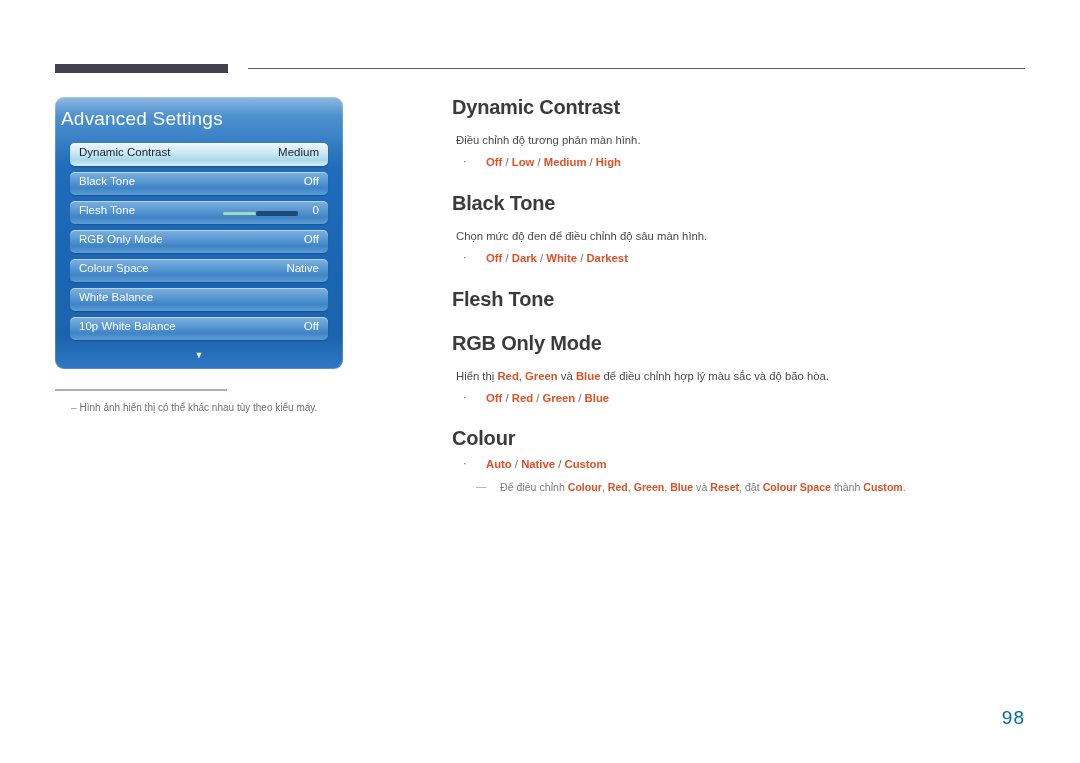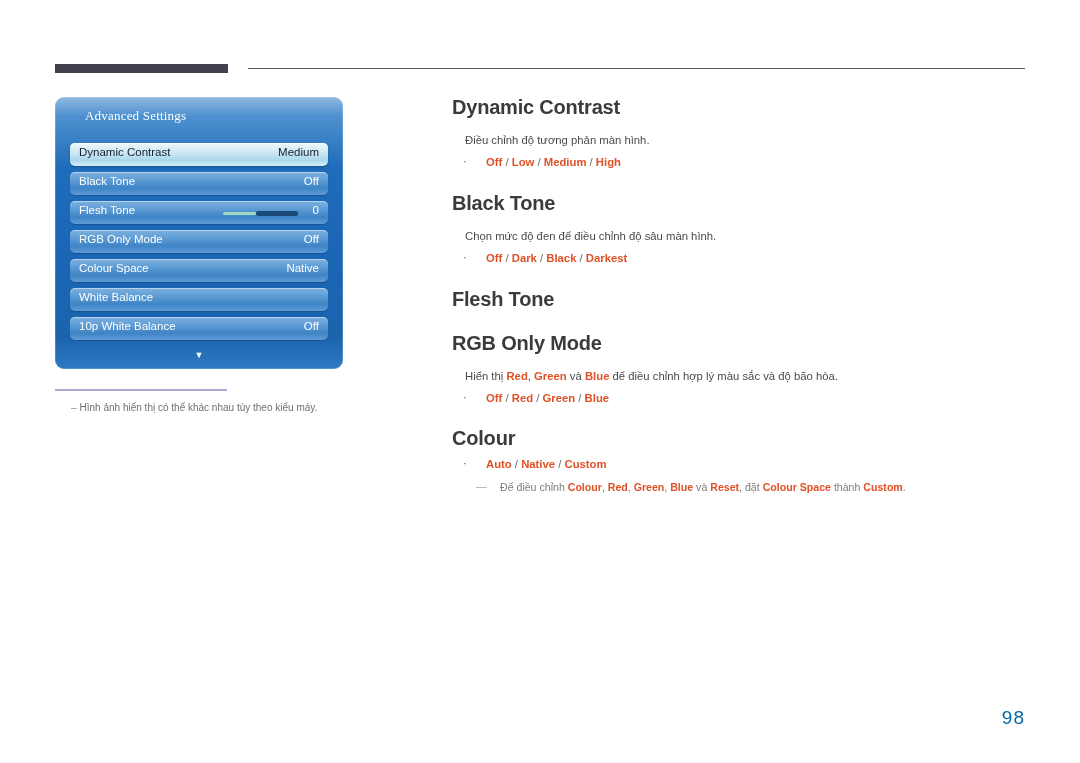--- a/index.html
+++ b/index.html
@@ -53,26 +53,25 @@
         #4e91cf 7%,
         #1f6cba 26%,
         #1a66b4 60%,
         #1b63ad 88%,
         #2f79c4 100%);
     box-shadow: inset 0 0 0 1px rgba(255,255,255,0.18);
     overflow: hidden;
   }
   .menu-title {
     position: absolute;
-    left: 30px;
+    left: 6px;
     top: 11px;
-    font-size: 13px;
+    font-size: 19px;
     color: #ffffff;
     letter-spacing: 0.2px;
-    font-family: Liberation Serif, serif;
   }
 
   .menu-list {
     position: absolute;
     left: 15px;
     top: 46px;
     width: 258px;
   }
   .menu-row {
     position: relative;
@@ -175,21 +174,21 @@
     margin: 0;
     font-size: 20px;
     font-weight: bold;
     color: #3b3b3b;
     letter-spacing: -0.2px;
   }
   .sec {
     margin-bottom: 21px;
   }
   .sec-desc {
-    margin: 13px 0 0 13px;
+    margin: 13px 0 0 4px;
     font-size: 11.3px;
     color: #4a4a4a;
     line-height: 1.45;
   }
   .bullet-line {
     position: relative;
     margin: 6px 0 0 0;
     padding-left: 34px;
     font-size: 11.3px;
     line-height: 1.45;
@@ -304,21 +303,21 @@
       <span class="dot">·</span>
       <span class="orange">Off</span><span class="sep"> / </span><span class="orange">Low</span><span class="sep"> / </span><span class="orange">Medium</span><span class="sep"> / </span><span class="orange">High</span>
     </div>
   </div>
 
   <div class="sec">
     <h2 class="sec-title">Black Tone</h2>
     <p class="sec-desc">Chọn mức độ đen để điều chỉnh độ sâu màn hình.</p>
     <div class="bullet-line">
       <span class="dot">·</span>
-      <span class="orange">Off</span><span class="sep"> / </span><span class="orange">Dark</span><span class="sep"> / </span><span class="orange">Black</span><span class="sep"> / </span><span class="orange">Darkest</span>
+      <span class="orange">Off</span><span class="sep"> / </span><span class="orange">Dark</span><span class="sep"> / </span><span class="orange">White</span><span class="sep"> / </span><span class="orange">Darkest</span>
     </div>
   </div>
 
   <div class="sec">
     <h2 class="sec-title">Flesh Tone</h2>
   </div>
 
   <div class="sec">
     <h2 class="sec-title">RGB Only Mode</h2>
     <p class="sec-desc"><span>Hiển thị </span><span class="orange">Red</span><span>, </span><span class="orange">Green</span><span> và </span><span class="orange">Blue</span><span> để điều chỉnh hợp lý màu sắc và độ bão hòa.</span></p>

